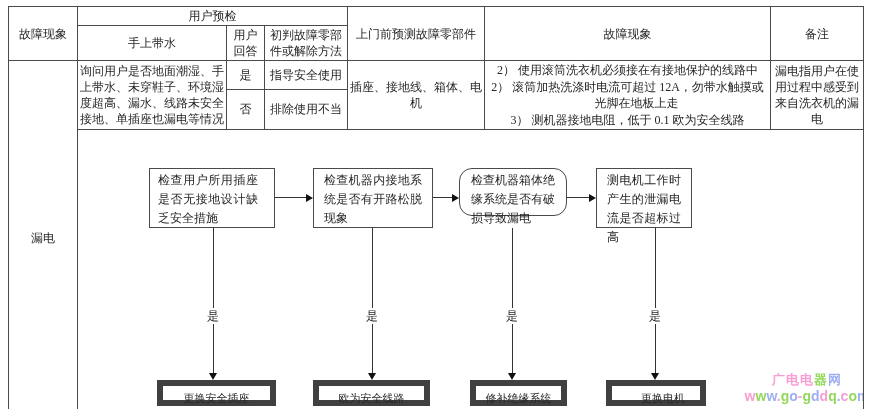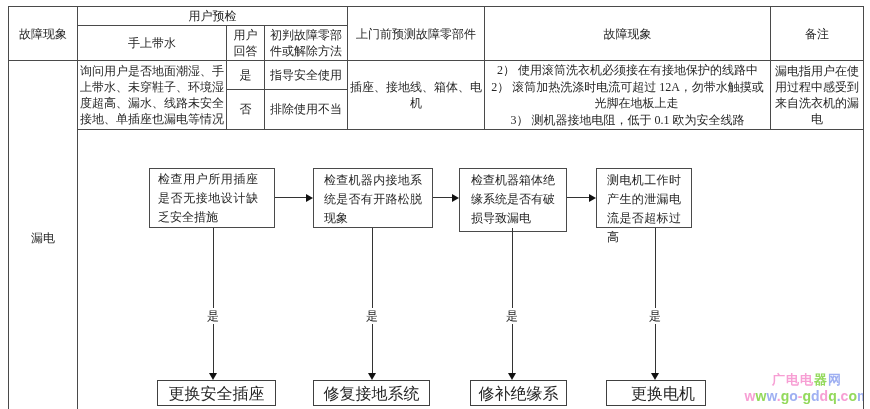--- a/index.html
+++ b/index.html
@@ -26,27 +26,27 @@
   td.cell-fault{vertical-align:middle;padding-top:110px;}
   td.cell-flow{padding:0;vertical-align:top;}
 
   .flow{position:relative;width:100%;height:282px;}
   .flow-box{
     position:absolute;border:1px solid #4a4a4a;background:#fff;
     font-size:12px;line-height:19px;padding-top:2px;
     text-align:justify;text-justify:inter-character;
     box-sizing:border-box;
   }
-  .box1{left:69px; top:37px; width:126px;height:60px;padding-left:8px; padding-right:16px;font-family:Liberation Mono, monospace;}
+  .box1{left:69px; top:37px; width:126px;height:60px;padding-left:8px; padding-right:16px;}
   .box2{left:233px;top:37px; width:120px;height:60px;padding-left:10px;padding-right:10px;}
-  .box3{left:379px;top:37px; width:108px;height:64px;padding-left:11px;padding-right:11px;}
+  .box3{left:379px;top:37px; width:108px;height:48px;padding-left:11px;padding-right:11px;border-radius:13px;}
   .box4{left:516px;top:37px; width:96px;height:60px;padding-left:10px;padding-right:10px;}
   .action-box{
-    position:absolute;border:1px solid #404040;background:#fff;
-    font-size:16px;height:26px;line-height:25px;text-align:center;box-sizing:border-box;
+    position:absolute;border:6px solid #404040;background:#fff;
+    font-size:11px;height:26px;line-height:25px;text-align:center;box-sizing:border-box;
   }
   .act1{left:77px; top:249px;width:119px;}
   .act2{left:233px;top:249px;width:117px;}
   .act3{left:390px;top:249px;width:97px;}
   .act4{left:526px;top:249px;width:100px;padding-left:14px;}
 
   .vline{position:absolute;width:1px;background:#333;}
   .hline{position:absolute;height:1px;background:#333;}
   .arrow-down{position:absolute;width:0;height:0;border-left:4px solid transparent;border-right:4px solid transparent;border-top:7px solid #111;}
   .arrow-right{position:absolute;width:0;height:0;border-top:4px solid transparent;border-bottom:4px solid transparent;border-left:7px solid #111;}
@@ -136,21 +136,21 @@
           <div class="yes-label" style="left:424px;top:177px;">是</div>
           <div class="vline" style="left:432px;top:193px;height:49px;"></div>
           <div class="arrow-down" style="left:428px;top:242px;"></div>
 
           <div class="vline" style="left:575px;top:97px;height:81px;"></div>
           <div class="yes-label" style="left:567px;top:177px;">是</div>
           <div class="vline" style="left:575px;top:193px;height:49px;"></div>
           <div class="arrow-down" style="left:571px;top:242px;"></div>
 
           <div class="action-box act1">更换安全插座</div>
-          <div class="action-box act2">修复接地系统</div>
+          <div class="action-box act2">欧为安全线路</div>
           <div class="action-box act3">修补绝缘系统</div>
           <div class="action-box act4">更换电机</div>
 
           <div class="watermark">
             <div class="wm-line1"><span style="color: rgb(247, 159, 212);">广</span><span style="color: rgb(247, 159, 212);">电</span><span style="color: rgb(247, 159, 212);">电</span><span style="color: rgb(147, 217, 92);">器</span><span style="color: rgb(159, 176, 242);">网</span></div>
             <div class="wm-line2"><span style="color: rgb(247, 159, 212);">w</span><span style="color: rgb(147, 217, 92);">w</span><span style="color: rgb(159, 176, 242);">w</span><span style="color: rgb(247, 159, 212);">.</span><span style="color: rgb(147, 217, 92);">g</span><span style="color: rgb(159, 176, 242);">o</span><span style="color: rgb(247, 159, 212);">-</span><span style="color: rgb(147, 217, 92);">g</span><span style="color: rgb(159, 176, 242);">d</span><span style="color: rgb(247, 159, 212);">d</span><span style="color: rgb(147, 217, 92);">q</span><span style="color: rgb(159, 176, 242);">.</span><span style="color: rgb(247, 159, 212);">c</span><span style="color: rgb(147, 217, 92);">o</span><span style="color: rgb(159, 176, 242);">m</span></div>
           </div>
 
         </div>
       </td>

